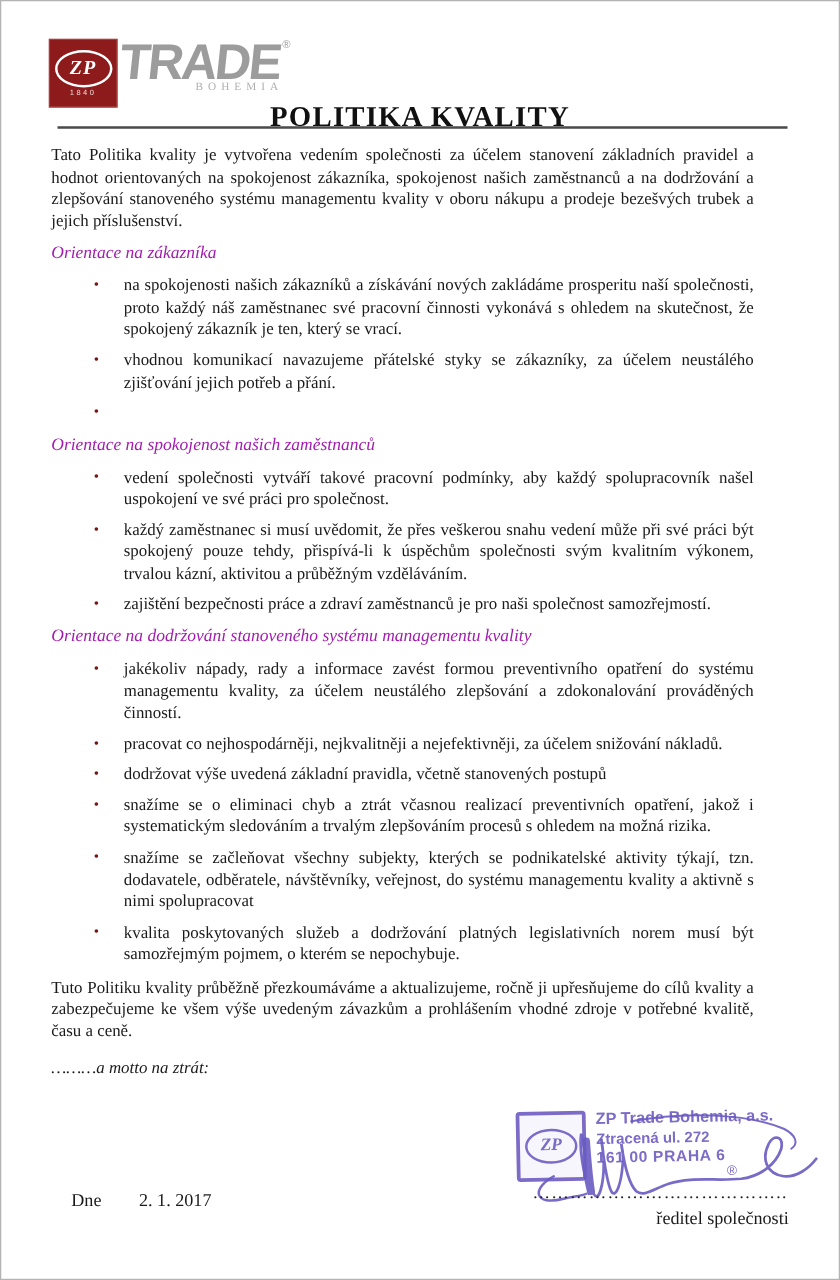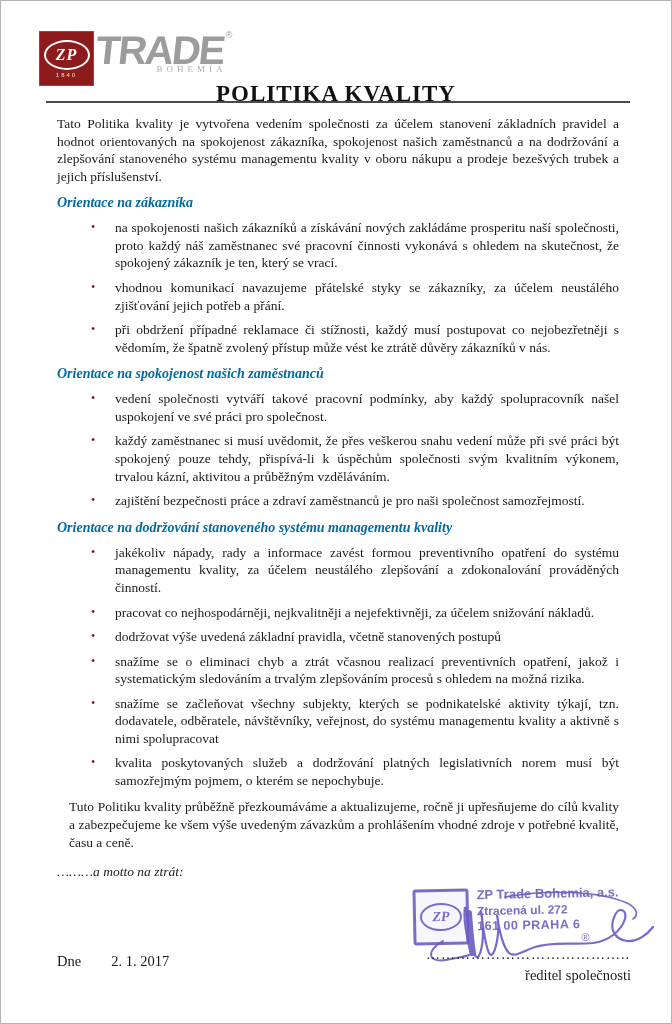--- a/index.html
+++ b/index.html
@@ -38,30 +38,30 @@
   .bohemia{
     font-family:Liberation Serif, serif;font-size:9px;color:#b0b0b0;
     letter-spacing:4px;text-align:right;margin-top:-4px;padding-right:6px;
   }
   .doc-title{
     position:absolute;left:0;top:44px;width:100%;
     text-align:center;font-weight:bold;font-size:23px;letter-spacing:1px;color:#111;margin-top:36px;
   }
   .rule{position:absolute;left:45px;top:100px;width:584px;border-top:2px solid #4a4a4a;}
   
-  .content{position:absolute;left:56px;top:114px;width:562px;font-size:13.5px;line-height:1.3;}
+  .content{position:absolute;left:40px;top:114px;width:562px;font-size:13.5px;line-height:1.3;}
   .para{text-align:justify;margin:0 0 4px 0;}
   .sec-heading{
-    color:#0369a1;font-weight:bold;font-style:italic;font-size:14px;
+    color:#a21caf;font-weight:normal;font-style:italic;font-size:14px;
     margin:9px 0 3px 0;
   }
   .bullet{display:flex;margin:7px 0 0 0;padding-left:34px;}
   .dot{color:#7a1414;width:24px;flex:0 0 24px;font-size:12px;line-height:1.45;}
   .btext{flex:1;text-align:justify;}
-  .closing{text-align:justify;margin:9px 0 0 12px;}
+  .closing{text-align:justify;margin:9px 0 0 0;}
   .motto-intro{font-style:italic;margin:12px 0 0 0;}
   .motto{
     text-align:center;color:#8e1515;font-weight:bold;font-style:italic;
     font-size:19px;margin:7px 0 0 0;letter-spacing:0.5px;
   }
   
   .stamp{
     position:absolute;left:412px;top:886px;width:250px;
     color:#7d6cc7;transform:rotate(-1.2deg);
     font-family:"Liberation Sans",sans-serif;
@@ -122,21 +122,20 @@
     <div class="bullet">
       <span class="dot">•</span>
       <span class="btext">na spokojenosti našich zákazníků a získávání nových zakládáme prosperitu naší společnosti, proto každý náš zaměstnanec své pracovní činnosti vykonává s ohledem na skutečnost, že spokojený zákazník je ten, který se vrací.</span>
     </div>
     <div class="bullet">
       <span class="dot">•</span>
       <span class="btext">vhodnou komunikací navazujeme přátelské styky se zákazníky, za účelem neustálého zjišťování jejich potřeb a přání.</span>
     </div>
     <div class="bullet">
       <span class="dot">•</span>
-      <span class="btext">při obdržení případné reklamace či stížnosti, každý musí postupovat co nejobezřetněji s vědomím, že špatně zvolený přístup může vést ke ztrátě důvěry zákazníků v nás.</span>
     </div>
 
     <div class="sec-heading">Orientace na spokojenost našich zaměstnanců</div>
     <div class="bullet">
       <span class="dot">•</span>
       <span class="btext">vedení společnosti vytváří takové pracovní podmínky, aby každý spolupracovník našel uspokojení ve své práci pro společnost.</span>
     </div>
     <div class="bullet">
       <span class="dot">•</span>
       <span class="btext">každý zaměstnanec si musí uvědomit, že přes veškerou snahu vedení může při své práci být spokojený pouze tehdy, přispívá-li k úspěchům společnosti svým kvalitním výkonem, trvalou kázní, aktivitou a průběžným vzděláváním.</span>

